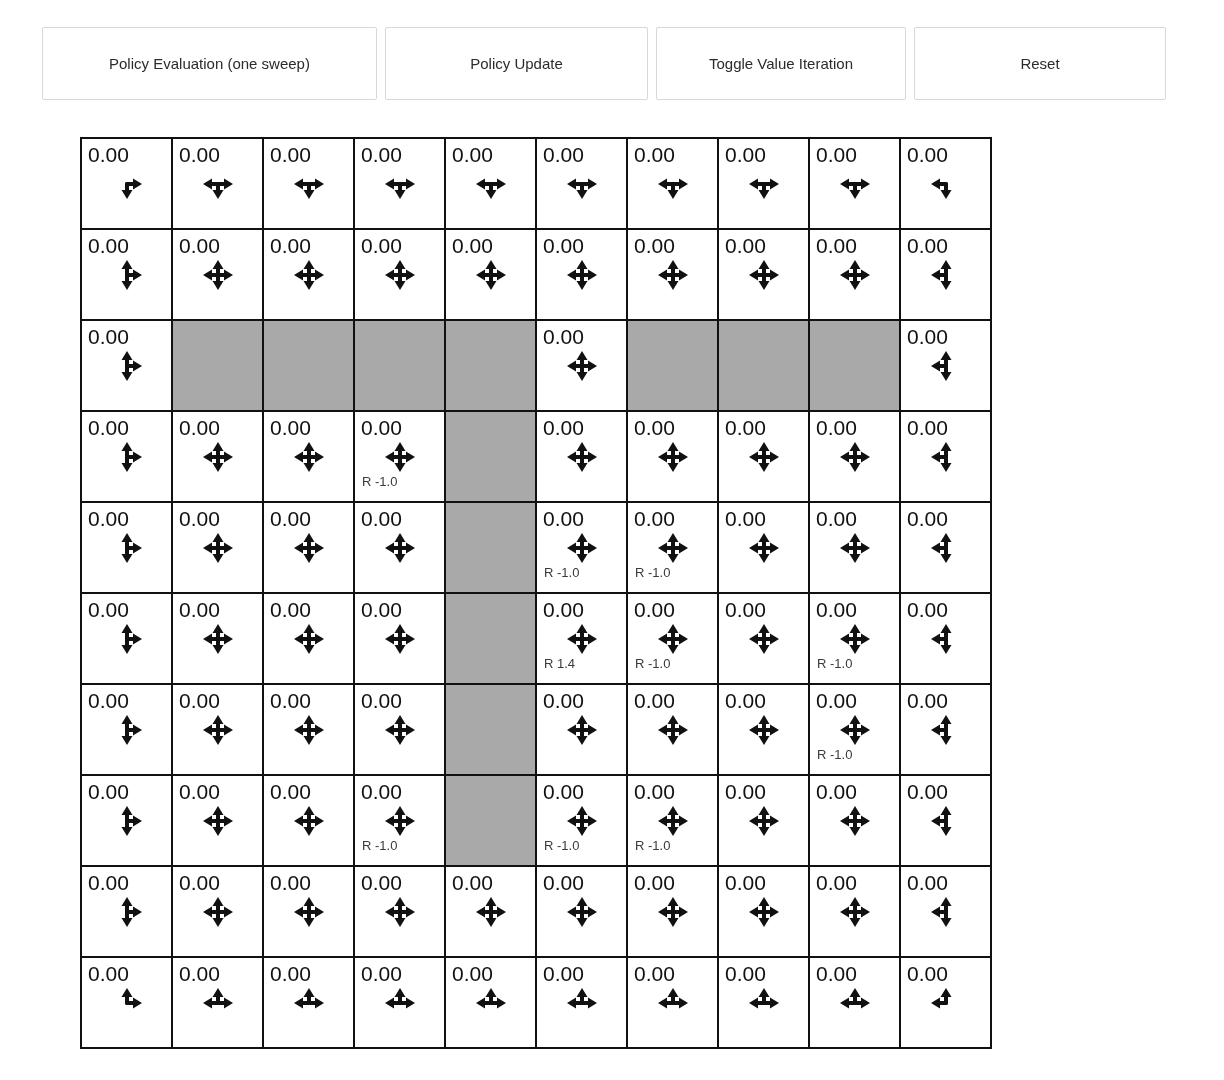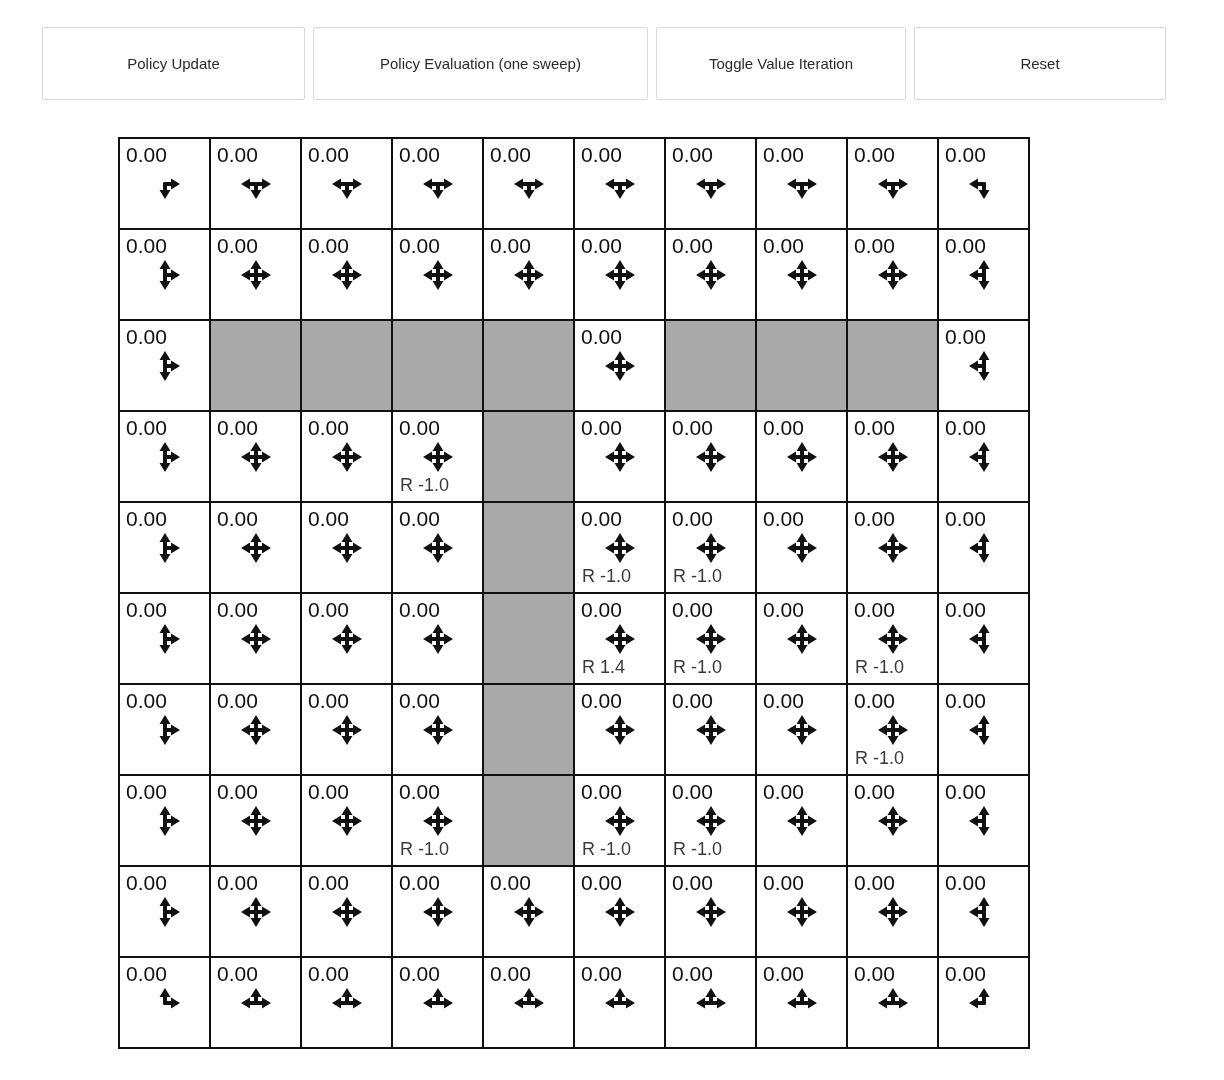--- a/index.html
+++ b/index.html
@@ -2,34 +2,34 @@
 <html><head>
 <meta charset="utf-8">
 <style>
   html,body{margin:0;padding:0;background:#ffffff;}
   body{width:1224px;height:1080px;font-family:"Liberation Sans",sans-serif;overflow:hidden;}
   .toolbar{display:flex;gap:8px;margin:27px 0 0 42px;}
   .btn{height:73px;background:#ffffff;border:1px solid #d8d8d8;border-radius:2px;
        display:flex;align-items:center;justify-content:center;
        font-family:"Liberation Sans",sans-serif;font-size:15px;color:#2b2b2b;cursor:pointer;box-sizing:border-box;}
   .btn.b0{width:335px}.btn.b1{width:263px}.btn.b2{width:250px}.btn.b3{width:252px}
-  .grid{margin:37px 0 0 118px;display:grid;grid-template-columns:repeat(10,89px);
+  .grid{margin:37px 0 0 80px;display:grid;grid-template-columns:repeat(10,89px);
         grid-auto-rows:89px;gap:2px;background:#111111;border:2px solid #111111;width:fit-content;}
   .cell{position:relative;background:#ffffff;}
   .cell.wall{background:#a9a9a9;}
   .value{position:absolute;top:4px;left:6px;font-size:21px;line-height:1.1;color:#111111;}
   .arrows{position:absolute;left:50%;top:27px;transform:translateX(-50%);}
-  .reward{position:absolute;left:7px;bottom:5px;font-size:18px;color:#3a3a3a;}
+  .reward{position:absolute;left:7px;bottom:12px;font-size:13px;color:#3a3a3a;}
 </style>
 </head>
 <body>
 
 <div class="toolbar">
+  <button class="btn b0">Policy Evaluation (one sweep)</button>
   <button class="btn b1">Policy Update</button>
-  <button class="btn b0">Policy Evaluation (one sweep)</button>
   <button class="btn b2">Toggle Value Iteration</button>
   <button class="btn b3">Reset</button>
 </div>
 
 <div class="grid" id="grid">
     <div class="cell">
       <div class="value">0.00</div>
       <svg viewBox="-18 -18 36 36" width="36" height="36" class="arrows">
         <line x1="0" y1="0" x2="0" y2="7" stroke="#111111" stroke-width="4" stroke-linecap="round"></line>
         <polygon points="0,15 -5.5,6 5.5,6" fill="#111111"></polygon>

